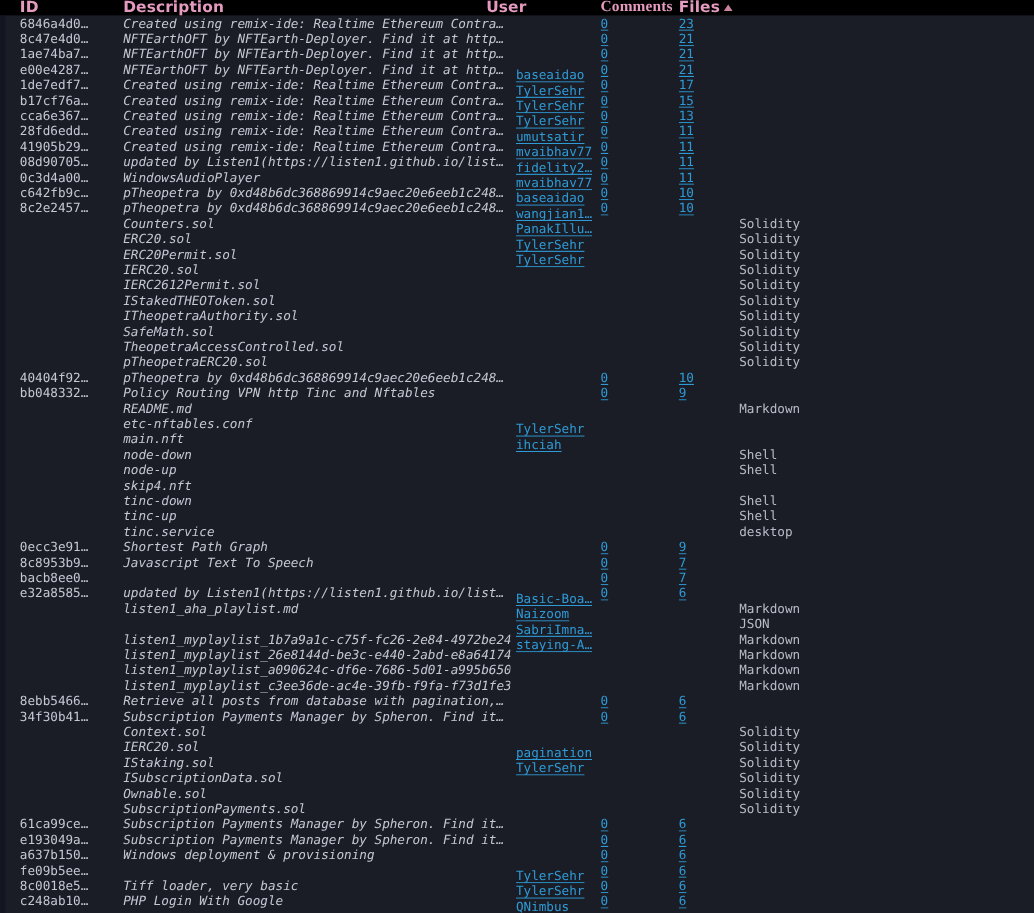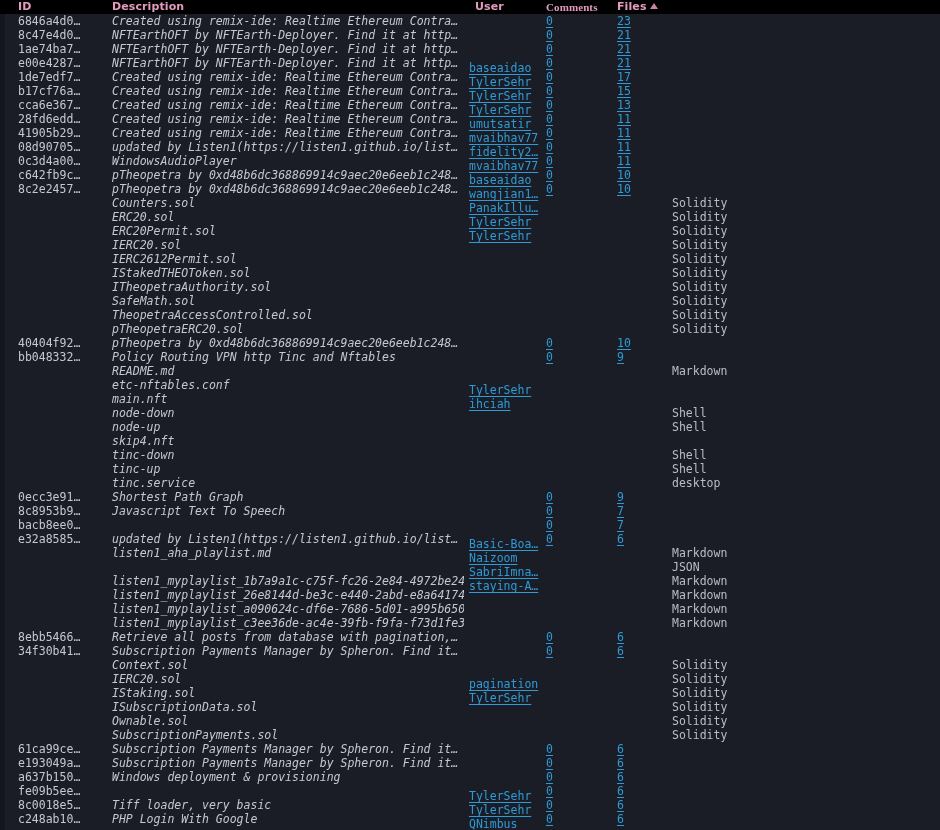--- a/index.html
+++ b/index.html
@@ -39,28 +39,28 @@
     background: #000000;
     z-index: 2;
   }
   .th {
     position: absolute;
     top: 0;
     height: 22px;
     line-height: 14px;
     font-family: "DejaVu Sans", "Liberation Sans", sans-serif;
     font-weight: bold;
-    font-size: 11px;
+    font-size: 14px;
     color: #e49bbf;
     white-space: nowrap;
     letter-spacing: 0.1px;
   }
   .th-id    { left: 18px; }
   .th-desc  { left: 112px; }
-  .th-user  { left: 475px; }
+  .th-user  { left: 442px; }
   .th-comm  { left: 546px; font-family: Liberation Serif, serif; }
   .th-files { left: 617px; }
   .sort-arrow {
     display: inline-block;
     width: 0;
     height: 0;
     margin-left: 3px;
     vertical-align: 1px;
     border-left: 4px solid transparent;
     border-right: 4px solid transparent;

